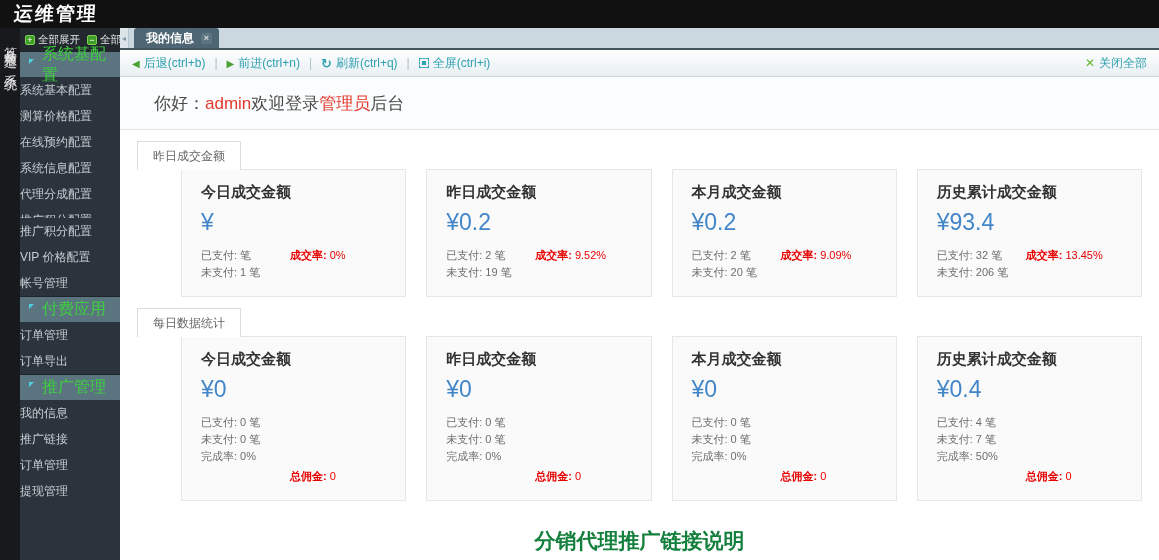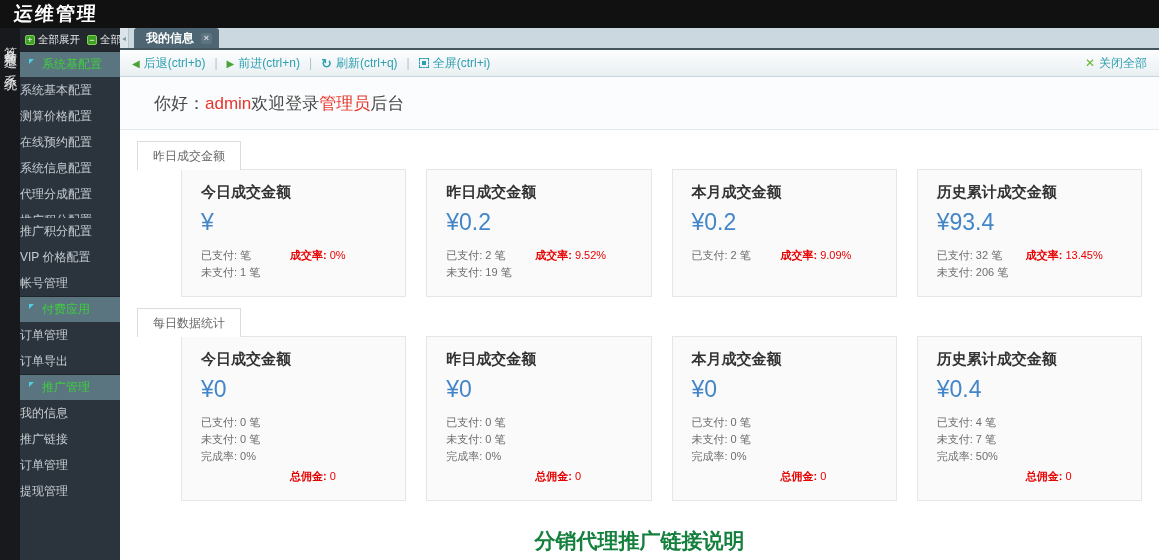--- a/index.html
+++ b/index.html
@@ -24,21 +24,21 @@
   .vlabel.second { margin-top:16px; }
 
   .sidebar { width:100px; background:#2b333c; flex-shrink:0; }
   .side-actions { height:23px; background:#23282e; display:flex; align-items:center;
     gap:7px; padding:0 5px; font-size:10.5px; color:#e2e5e8; }
   .side-action { display:flex; align-items:center; gap:3px; cursor:pointer; white-space:nowrap; }
   .sq-icon { width:10px; height:10px; background:#3f9e23; border:1px solid #7ed158; color:#fff;
     font-size:9px; line-height:8px; text-align:center; border-radius:2px; flex-shrink:0; }
   .group-header { height:26px; background:#5a7480; border-top:1px solid #1f252b;
     display:flex; align-items:center; padding-left:22px; position:relative;
-    font-size:12px; color:#3ecf3e; cursor:pointer; }
+    font-size:16px; color:#3ecf3e; cursor:pointer; }
   .group-header .tri { position:absolute; left:9px; top:7px; width:0; height:0;
     border-left:5px solid #4fd0e0; border-bottom:5px solid transparent; }
   .item { height:26px; line-height:26px; font-size:12px;
     color:#c6ccd2; cursor:pointer; white-space:nowrap; }
   .item.glitch { height:11px; overflow:hidden; cursor:default; }
 
   .main { flex:1; display:flex; flex-direction:column; min-width:0; background:#fff; }
 
   
   .tabbar { height:22px; background:#ccd8df; border-bottom:2px solid #44555e;
@@ -215,20 +215,21 @@
               <div>未支付: 19 笔</div>
               <span class="rate"><b>成交率:</b> <span>9.52%</span></span>
             </div>
           </div>
 
           <div class="card">
             <div class="card-title">本月成交金额</div>
             <div class="card-amount">¥0.2</div>
             <div class="details">
               <div>已支付: 2 笔</div>
+              <div>未支付: 20 笔</div>
               <span class="rate"><b>成交率:</b> <span>9.09%</span></span>
             </div>
           </div>
 
           <div class="card">
             <div class="card-title">历史累计成交金额</div>
             <div class="card-amount">¥93.4</div>
             <div class="details">
               <div>已支付: 32 笔</div>
               <div>未支付: 206 笔</div>

